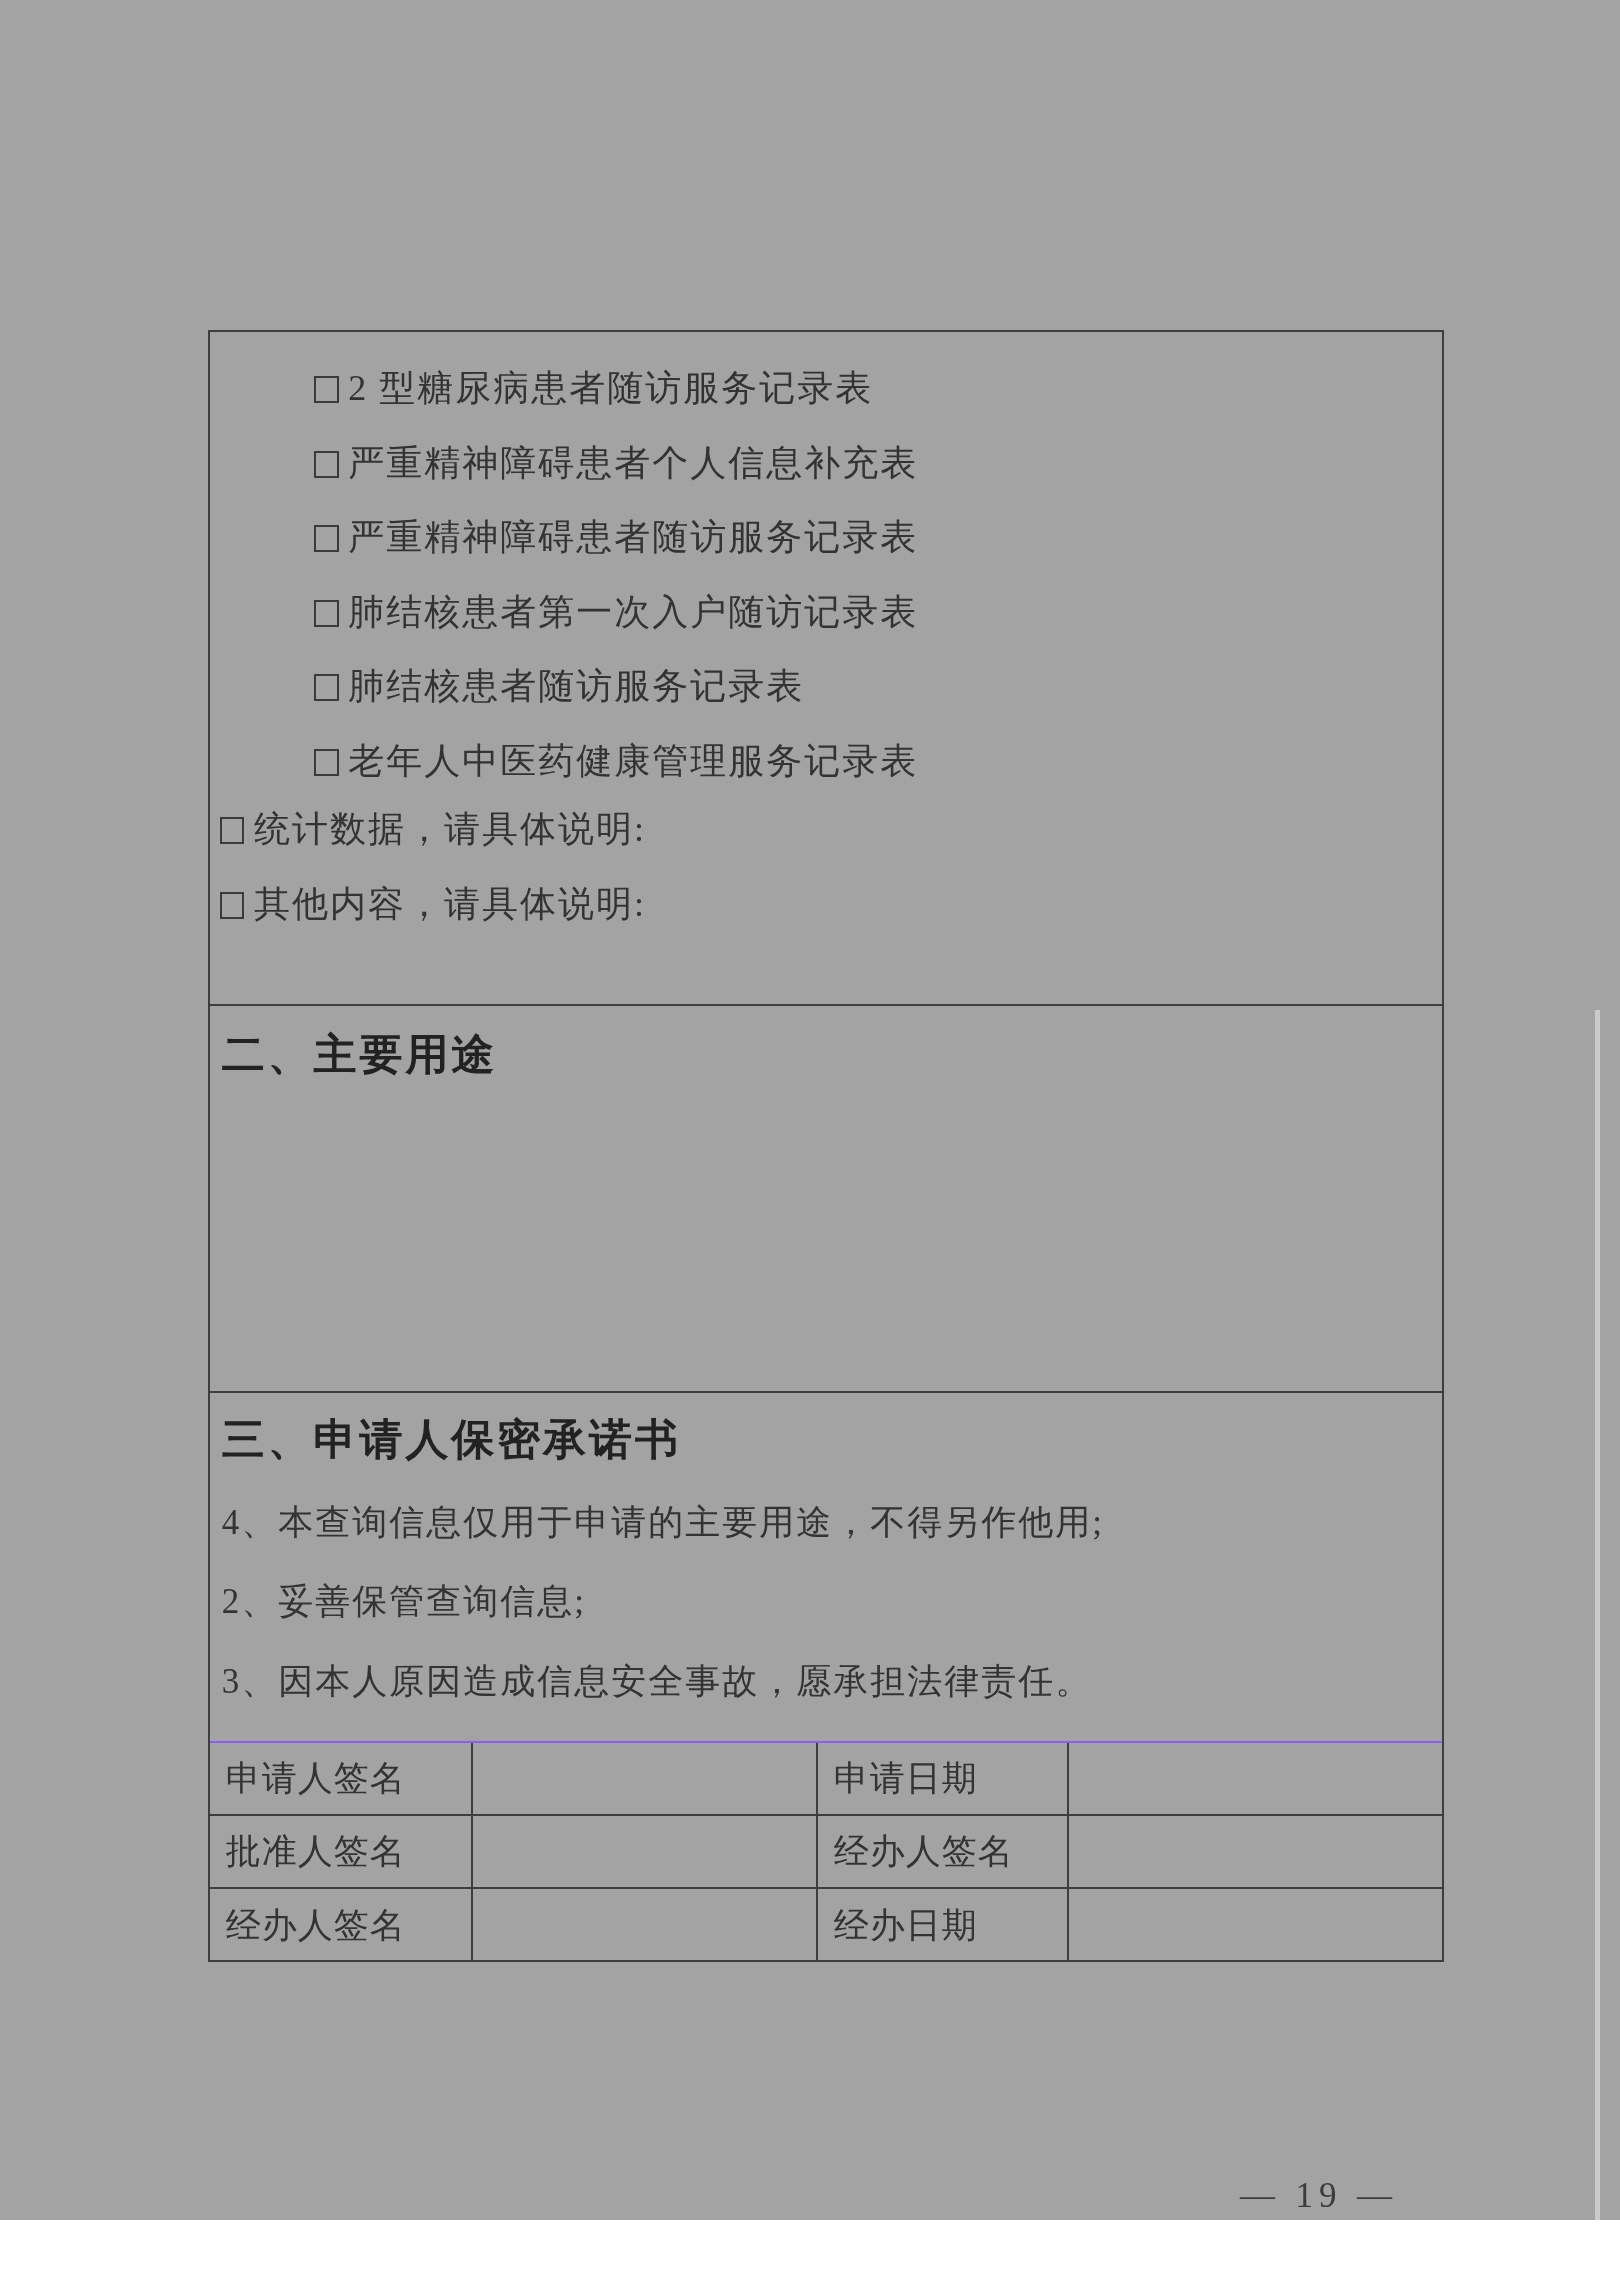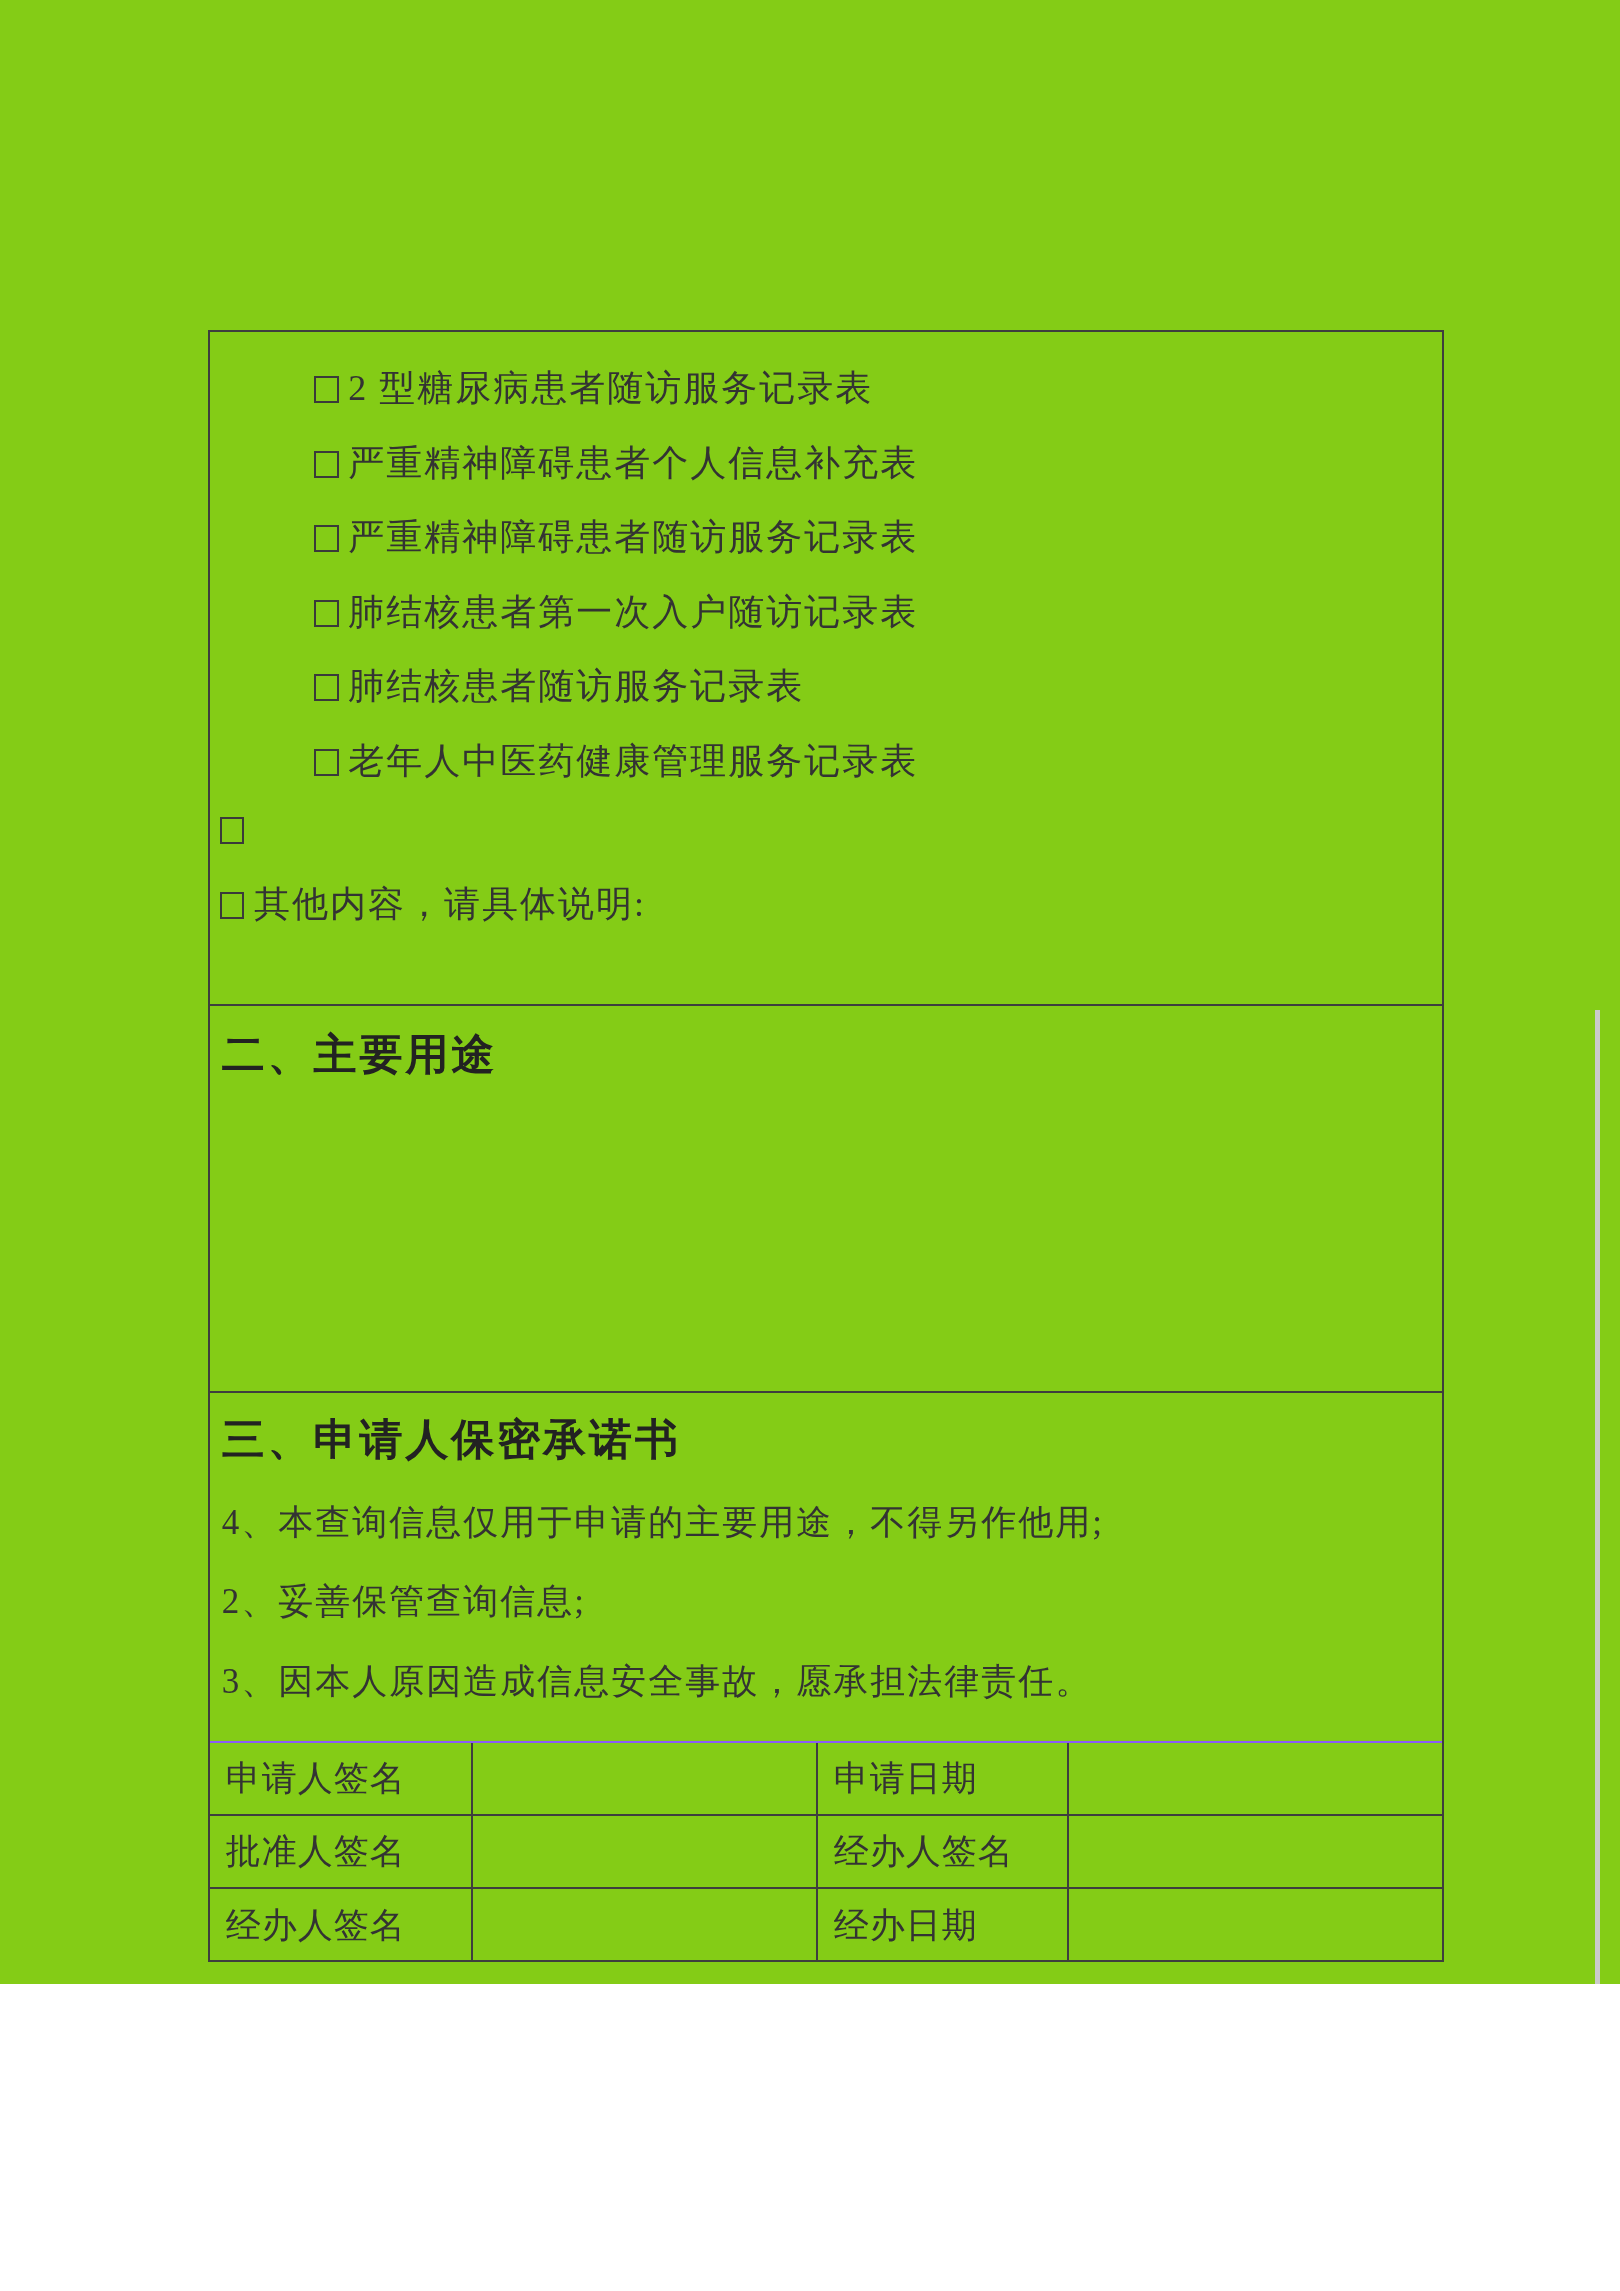--- a/index.html
+++ b/index.html
@@ -1,20 +1,20 @@
 <!DOCTYPE html>
 <html><head>
 <meta charset="utf-8">
 <style>
   html, body { margin: 0; padding: 0; background: #ffffff; }
   .page {
     position: relative;
     width: 1620px;
-    height: 1984px;
-    background: #84cc16;
+    height: 2220px;
+    background: #a3a3a3;
     overflow: hidden;
     font-family: "Liberation Serif", "DejaVu Serif", serif;
     color: #2f2f2f;
   }
   .form-box {
     position: absolute;
     left: 208px;
     top: 330px;
     width: 1236px;
     height: 1632px;
@@ -138,21 +138,21 @@
     <div class="check-item indent" style="top:333px">
       <span class="cb"></span><span>肺结核患者随访服务记录表</span>
     </div>
     <div class="check-item indent" style="top:259px">
       <span class="cb"></span><span>肺结核患者第一次入户随访记录表</span>
     </div>
     <div class="check-item indent" style="top:408px">
       <span class="cb"></span><span>老年人中医药健康管理服务记录表</span>
     </div>
     <div class="check-item" style="top:476px">
-      <span class="cb"></span>
+      <span class="cb"></span><span>统计数据，请具体说明:</span>
     </div>
     <div class="check-item" style="top:551px">
       <span class="cb"></span><span>其他内容，请具体说明:</span>
     </div>
 
     <div class="divider" style="top:672px"></div>
     <div class="section-title" style="top:700px">二、主要用途</div>
 
     <div class="divider" style="top:1059px"></div>
     <div class="section-title" style="top:1085px">三、申请人保密承诺书</div>

